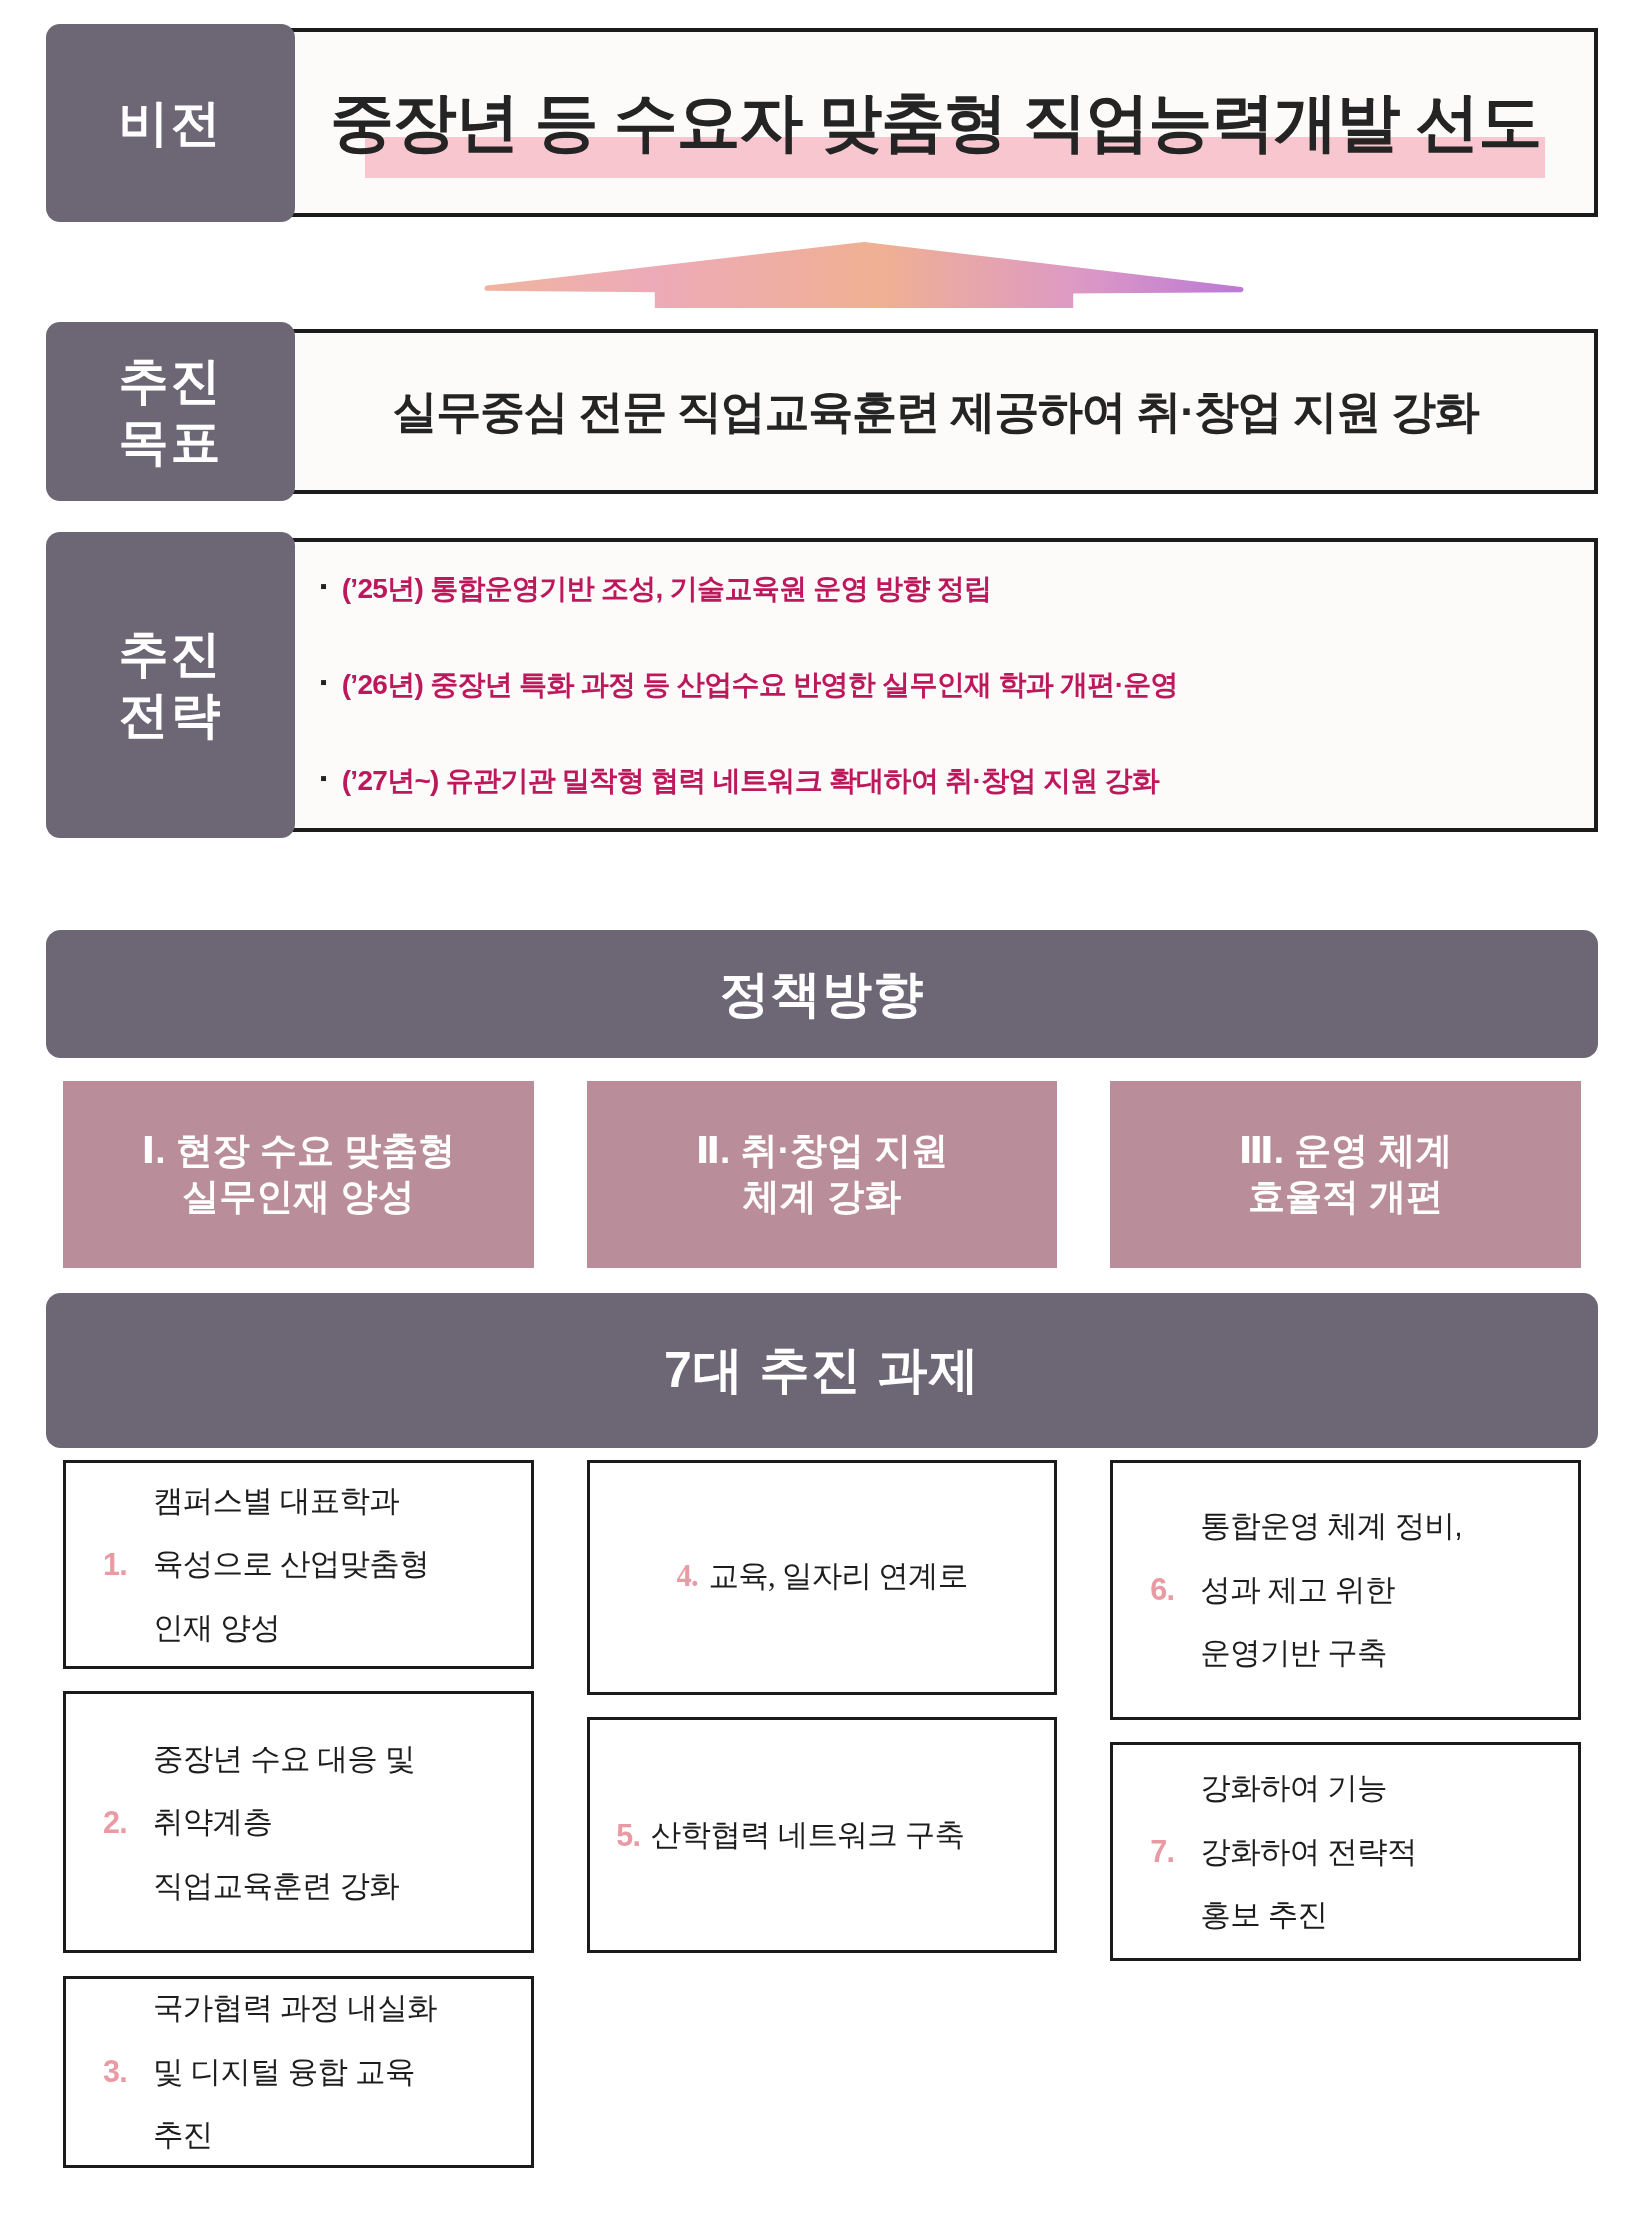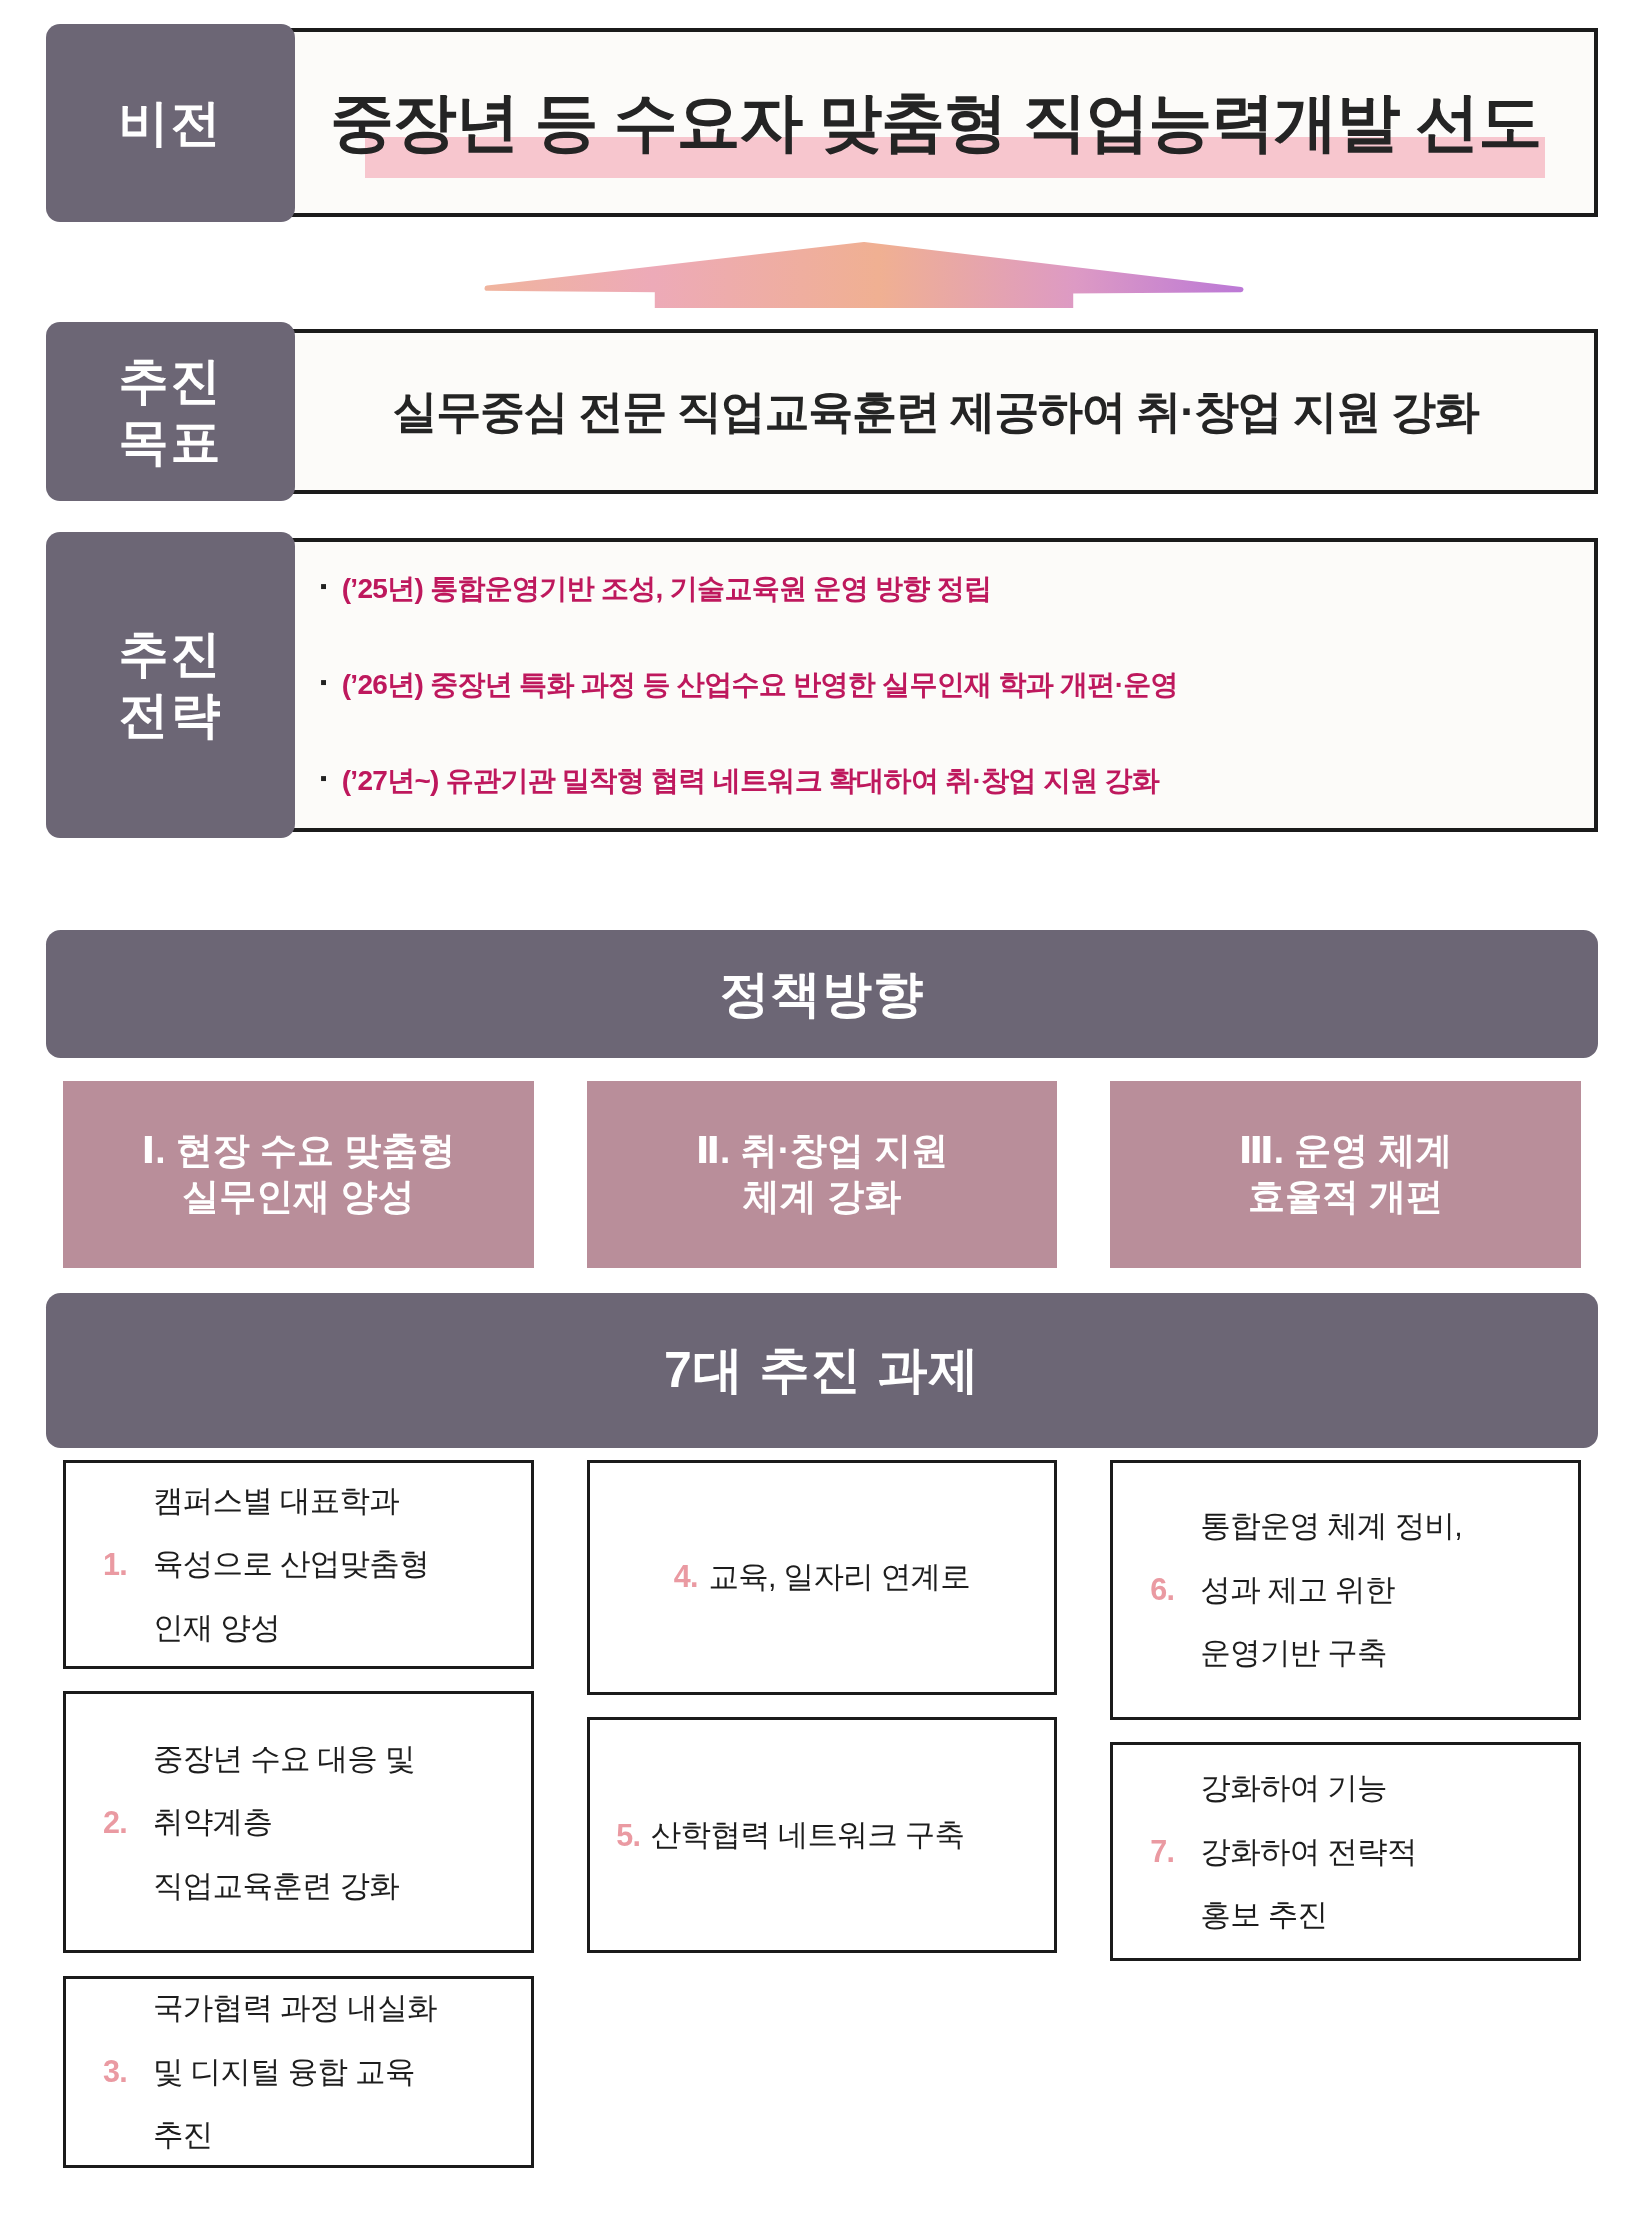--- a/index.html
+++ b/index.html
@@ -54,21 +54,21 @@
   .task-grid{margin:12px 17px 0 17px;display:flex;gap:53px;}
   .task-col{flex:1;display:flex;flex-direction:column;gap:22.5px;}
   .task-card{
     background:#fff;border:3.3px solid #1b1b1b;box-sizing:border-box;
     display:flex;align-items:center;padding:0 16px 0 37px;
     font-size:30.5px;font-weight:500;color:#1d1d1d;letter-spacing:-0.7px;
   }
   .task-num{color:var(--number_accent,#ea9aa2);font-weight:700;width:50px;flex:none;}
   .task-num.inline{width:auto;margin-right:10.6px;}
   .task-lines{line-height:2.08;}
-  .task-card.center{justify-content:center;padding:0 20px;text-align:right;}
+  .task-card.center{justify-content:center;padding:0 20px;text-align:right;font-family:Liberation Serif, serif;}
   .task-card.single{padding-left:26.5px;white-space:nowrap;}
   .hA{height:209px}.hB{height:262px}.hC{height:192px}.hD{height:235px}.hE{height:236px}.hF{height:260px}.hG{height:219px}
 </style>
 </head>
 <body>
 
 <div class="page">
 
   <section class="band sec1">
     <div class="band-label">

